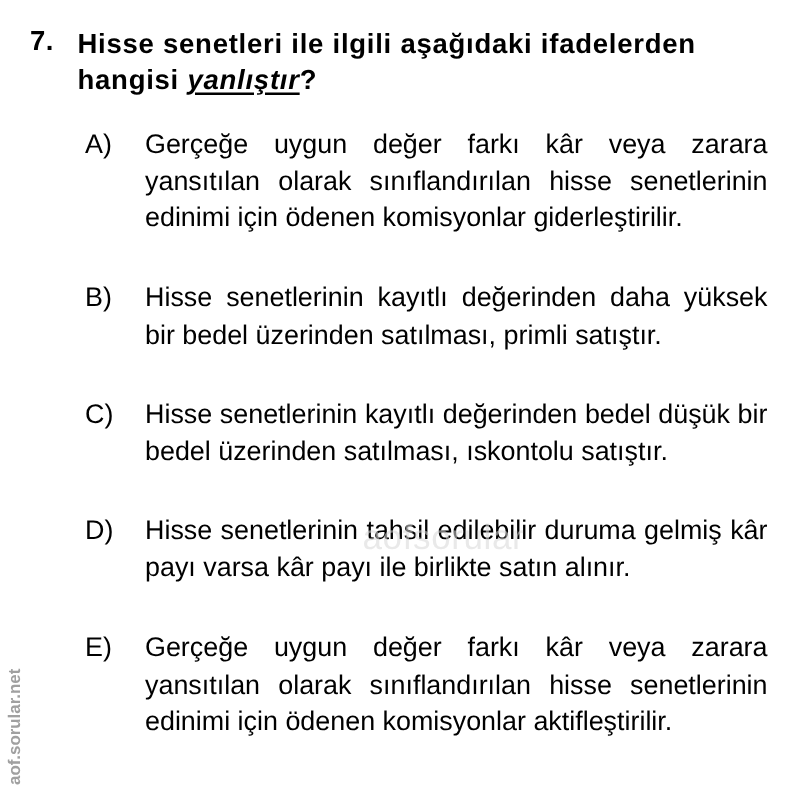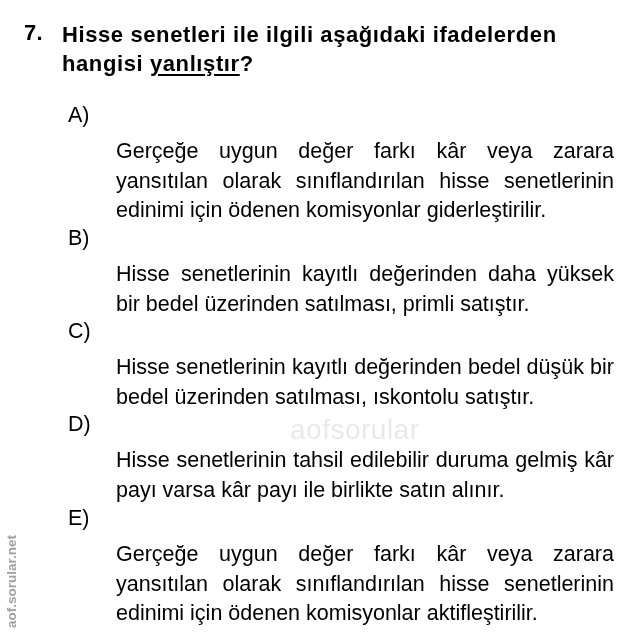--- a/index.html
+++ b/index.html
@@ -1,23 +1,23 @@
 <!DOCTYPE html>
 <html><head>
 <meta charset="utf-8">
 <style>
   html, body { margin:0; padding:0; background:#ffffff; }
   body { width:635px; height:641px; position:relative; overflow:hidden;
          font-family:"Liberation Sans", sans-serif; color:#000; }
   .q-num { position:absolute; left:24px; top:20px; font-weight:bold; font-size:22px; letter-spacing:0.3px; }
   .q-text { position:absolute; left:62px; top:20px; width:552px; font-weight:bold; font-size:22px; line-height:29px; letter-spacing:0.6px; }
-  .q-text u { text-decoration:underline; text-decoration-thickness:2px; text-underline-offset:3px; }
+  .q-text u { text-decoration:underline; text-decoration-thickness:2px; text-underline-offset:3px;font-style:italic; }
   .opt { position:absolute; left:68px; width:546px; font-size:21.5px; line-height:29.5px; }
   .opt .letter { position:absolute; left:0; top:0; }
-  .opt .body { margin-left:48px; text-align:justify; text-align-last:left;margin-top:36px; }
+  .opt .body { margin-left:48px; text-align:justify; text-align-last:left; }
   .wm-inline { position:absolute; left:290px; top:414px; font-size:28px; color:#d8d8d8; letter-spacing:0.5px; opacity:0.55; }
   .wm-side { position:absolute; left:4px; top:628px; transform:rotate(-90deg); transform-origin:0 0;
              font-size:13.5px; font-weight:bold; color:#a0a0a0; white-space:nowrap; }
 </style>
 </head>
 <body>
 
 <div class="q-num">7.</div>
 <div class="q-text"><span>Hisse senetleri ile ilgili aşağıdaki ifadelerden hangisi </span><u>yanlıştır</u><span>?</span></div>
 

